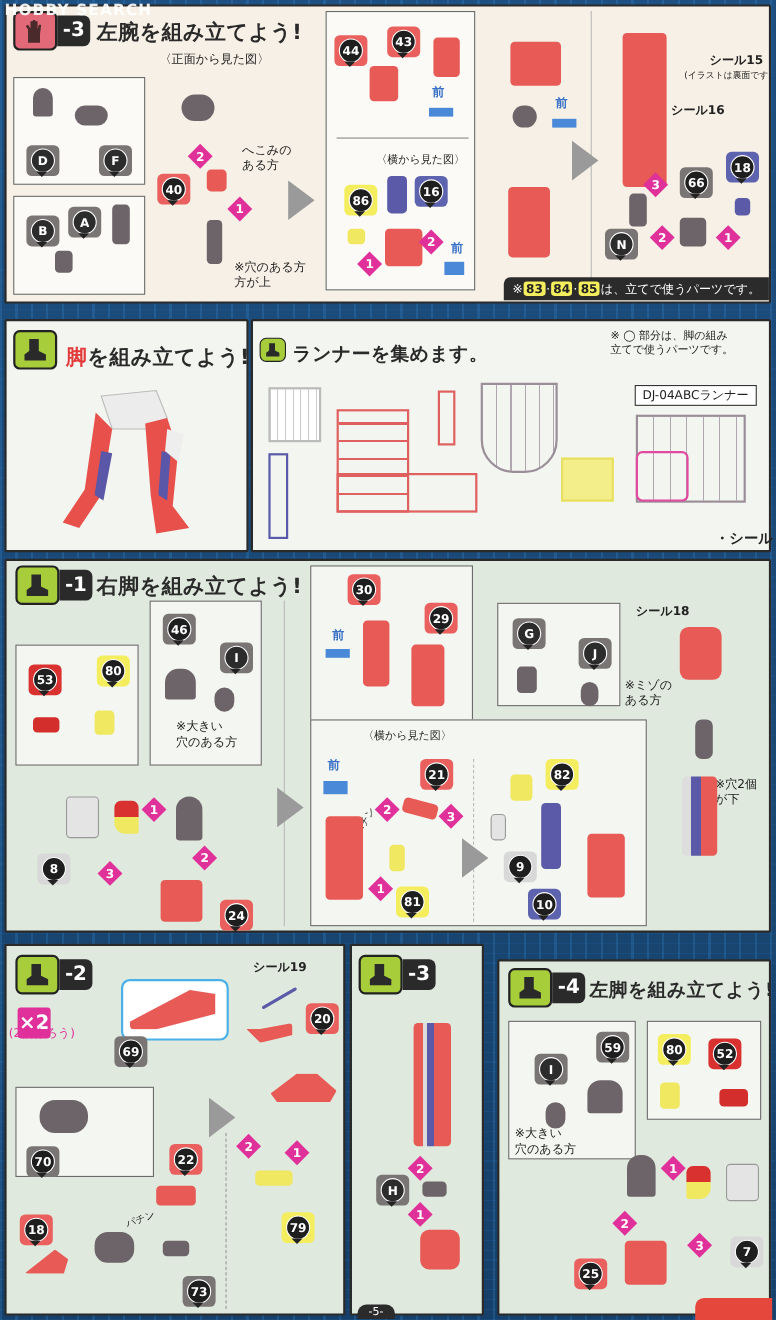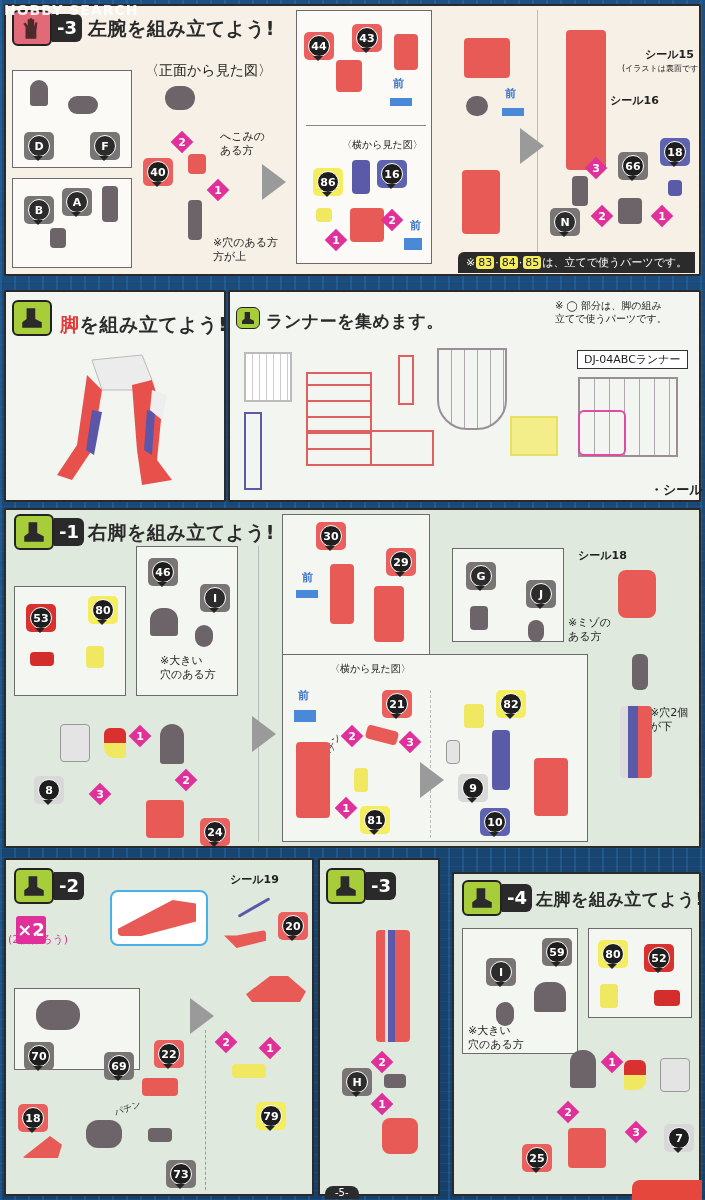--- a/index.html
+++ b/index.html
@@ -30,21 +30,21 @@
 .dia{position:absolute;width:16px;height:16px;background:#e0309a;transform:rotate(45deg);}
 .dia span{position:absolute;inset:0;transform:rotate(-45deg);color:#fff;font-weight:bold;font-size:11px;display:flex;align-items:center;justify-content:center}
 .note{position:absolute;font-size:11px;color:#222;white-space:nowrap;line-height:1.25}
 .label{position:absolute;font-size:11px;color:#222;white-space:nowrap}
 .part{position:absolute;border-radius:4px}
 .pr{background:#e85a56}.pg{background:#6c6468}.pb{background:#5a5aa8}.py{background:#f0e860}.pw{background:#e4e4e4;border:1px solid #999}
 .arrowR{position:absolute;width:0;height:0;border-top:18px solid transparent;border-bottom:18px solid transparent;border-left:24px solid #9a9a9a}
 .mae{position:absolute;font-size:11px;color:#3a72c8;font-weight:bold;text-align:center}
 .bluearrow{position:absolute;width:22px;height:8px;background:#4a88d8}
 .footer{position:absolute;background:#2b2b2b;color:#fff;font-size:11px;padding:3px 8px;border-radius:6px 0 0 0;white-space:nowrap}
-.footer .yb{display:inline-block;background:#f4ee5e;color:#222;border-radius:3px;padding:0 2px;font-weight:normal;margin:0 1px}
+.footer .yb{display:inline-block;background:#f4ee5e;color:#222;border-radius:3px;padding:0 2px;font-weight:bold;margin:0 1px}
 .runnerbox{position:absolute;border:1.5px solid #333;background:#fff;font-size:11px;padding:1px 6px}
 .runner{position:absolute;border:2px solid}
 .watermark{position:absolute;left:4px;top:2px;font-size:14px;font-weight:bold;color:rgba(255,255,255,.9);letter-spacing:1px;z-index:5}
 .pageno{position:absolute;left:325px;top:1186px;background:#2b2b2b;color:#fff;font-size:10px;padding:1px 10px;border-radius:8px 8px 0 0}
 .times2{position:absolute;background:#e0309a;color:#fff;font-weight:bold;font-size:18px;width:30px;height:28px;text-align:center;line-height:28px;border-radius:3px}
 .redtab{position:absolute;background:#e6473c}
 </style>
 </head>
 <body>
 
@@ -53,21 +53,21 @@
 
 <div class="panel cream" style="left:4px;top:4px;width:697px;height:272px"></div>
 <div class="stepicon hand" style="left:12px;top:10px">
   <svg viewBox="0 0 24 24">
       <path d="M6 22V11l-2-3 2-1 2 3V4h2v6V3h2v7V4h2v7l1-4h2l-1 8v7z" fill="#4a2a2a"></path>
     </svg>
 </div>
 <div class="stepnum" style="left:52px;top:14px">-3</div>
 <div class="title" style="left:88px;top:16px">左腕を組み立てよう!</div>
 
-<div class="label" style="left:145px;top:62px;font-size:14px">〈正面から見た図〉</div>
+<div class="label" style="left:145px;top:46px;font-size:11px">〈正面から見た図〉</div>
 
 <div class="sub" style="left:12px;top:70px;width:120px;height:98px"></div>
 <div class="part pg" style="left:30px;top:80px;width:18px;height:26px;border-radius:9px 9px 3px 3px"></div>
 <div class="part pg" style="left:68px;top:96px;width:30px;height:18px;border-radius:9px"></div>
 <div class="tag gr letter" style="left:24px;top:132px">
     <div class="c">D</div>
   </div>
 <div class="tag gr letter" style="left:90px;top:132px">
     <div class="c">F</div>
   </div>
@@ -346,21 +346,21 @@
 <div class="part pr" style="left:118px;top:900px;width:78px;height:36px;clip-path:polygon(0 80%,70% 0,100% 10%,100% 60%,30% 100%,0 100%)"></div>
 <div class="label" style="left:230px;top:872px;font-weight:bold">シール19</div>
 <div class="part pb" style="left:236px;top:906px;width:36px;height:3px;transform:rotate(-30deg)"></div>
 <div class="tag r" style="left:278px;top:912px">
     <div class="c">20</div>
   </div>
 <div class="part pr" style="left:224px;top:930px;width:42px;height:18px;clip-path:polygon(0 30%,30% 30%,100% 0,100% 60%,30% 100%)"></div>
 
 <div class="sub g" style="left:14px;top:988px;width:126px;height:82px"></div>
 <div class="part pg" style="left:36px;top:1000px;width:44px;height:30px;border-radius:14px"></div>
-<div class="tag gr" style="left:104px;top:1052px">
+<div class="tag gr" style="left:104px;top:942px">
     <div class="c">69</div>
   </div>
 <div class="tag gr" style="left:24px;top:1042px">
     <div class="c">70</div>
   </div>
 <div class="arrowR" style="left:190px;top:998px"></div>
 
 <div class="tag r" style="left:154px;top:1040px">
     <div class="c">22</div>
   </div>

